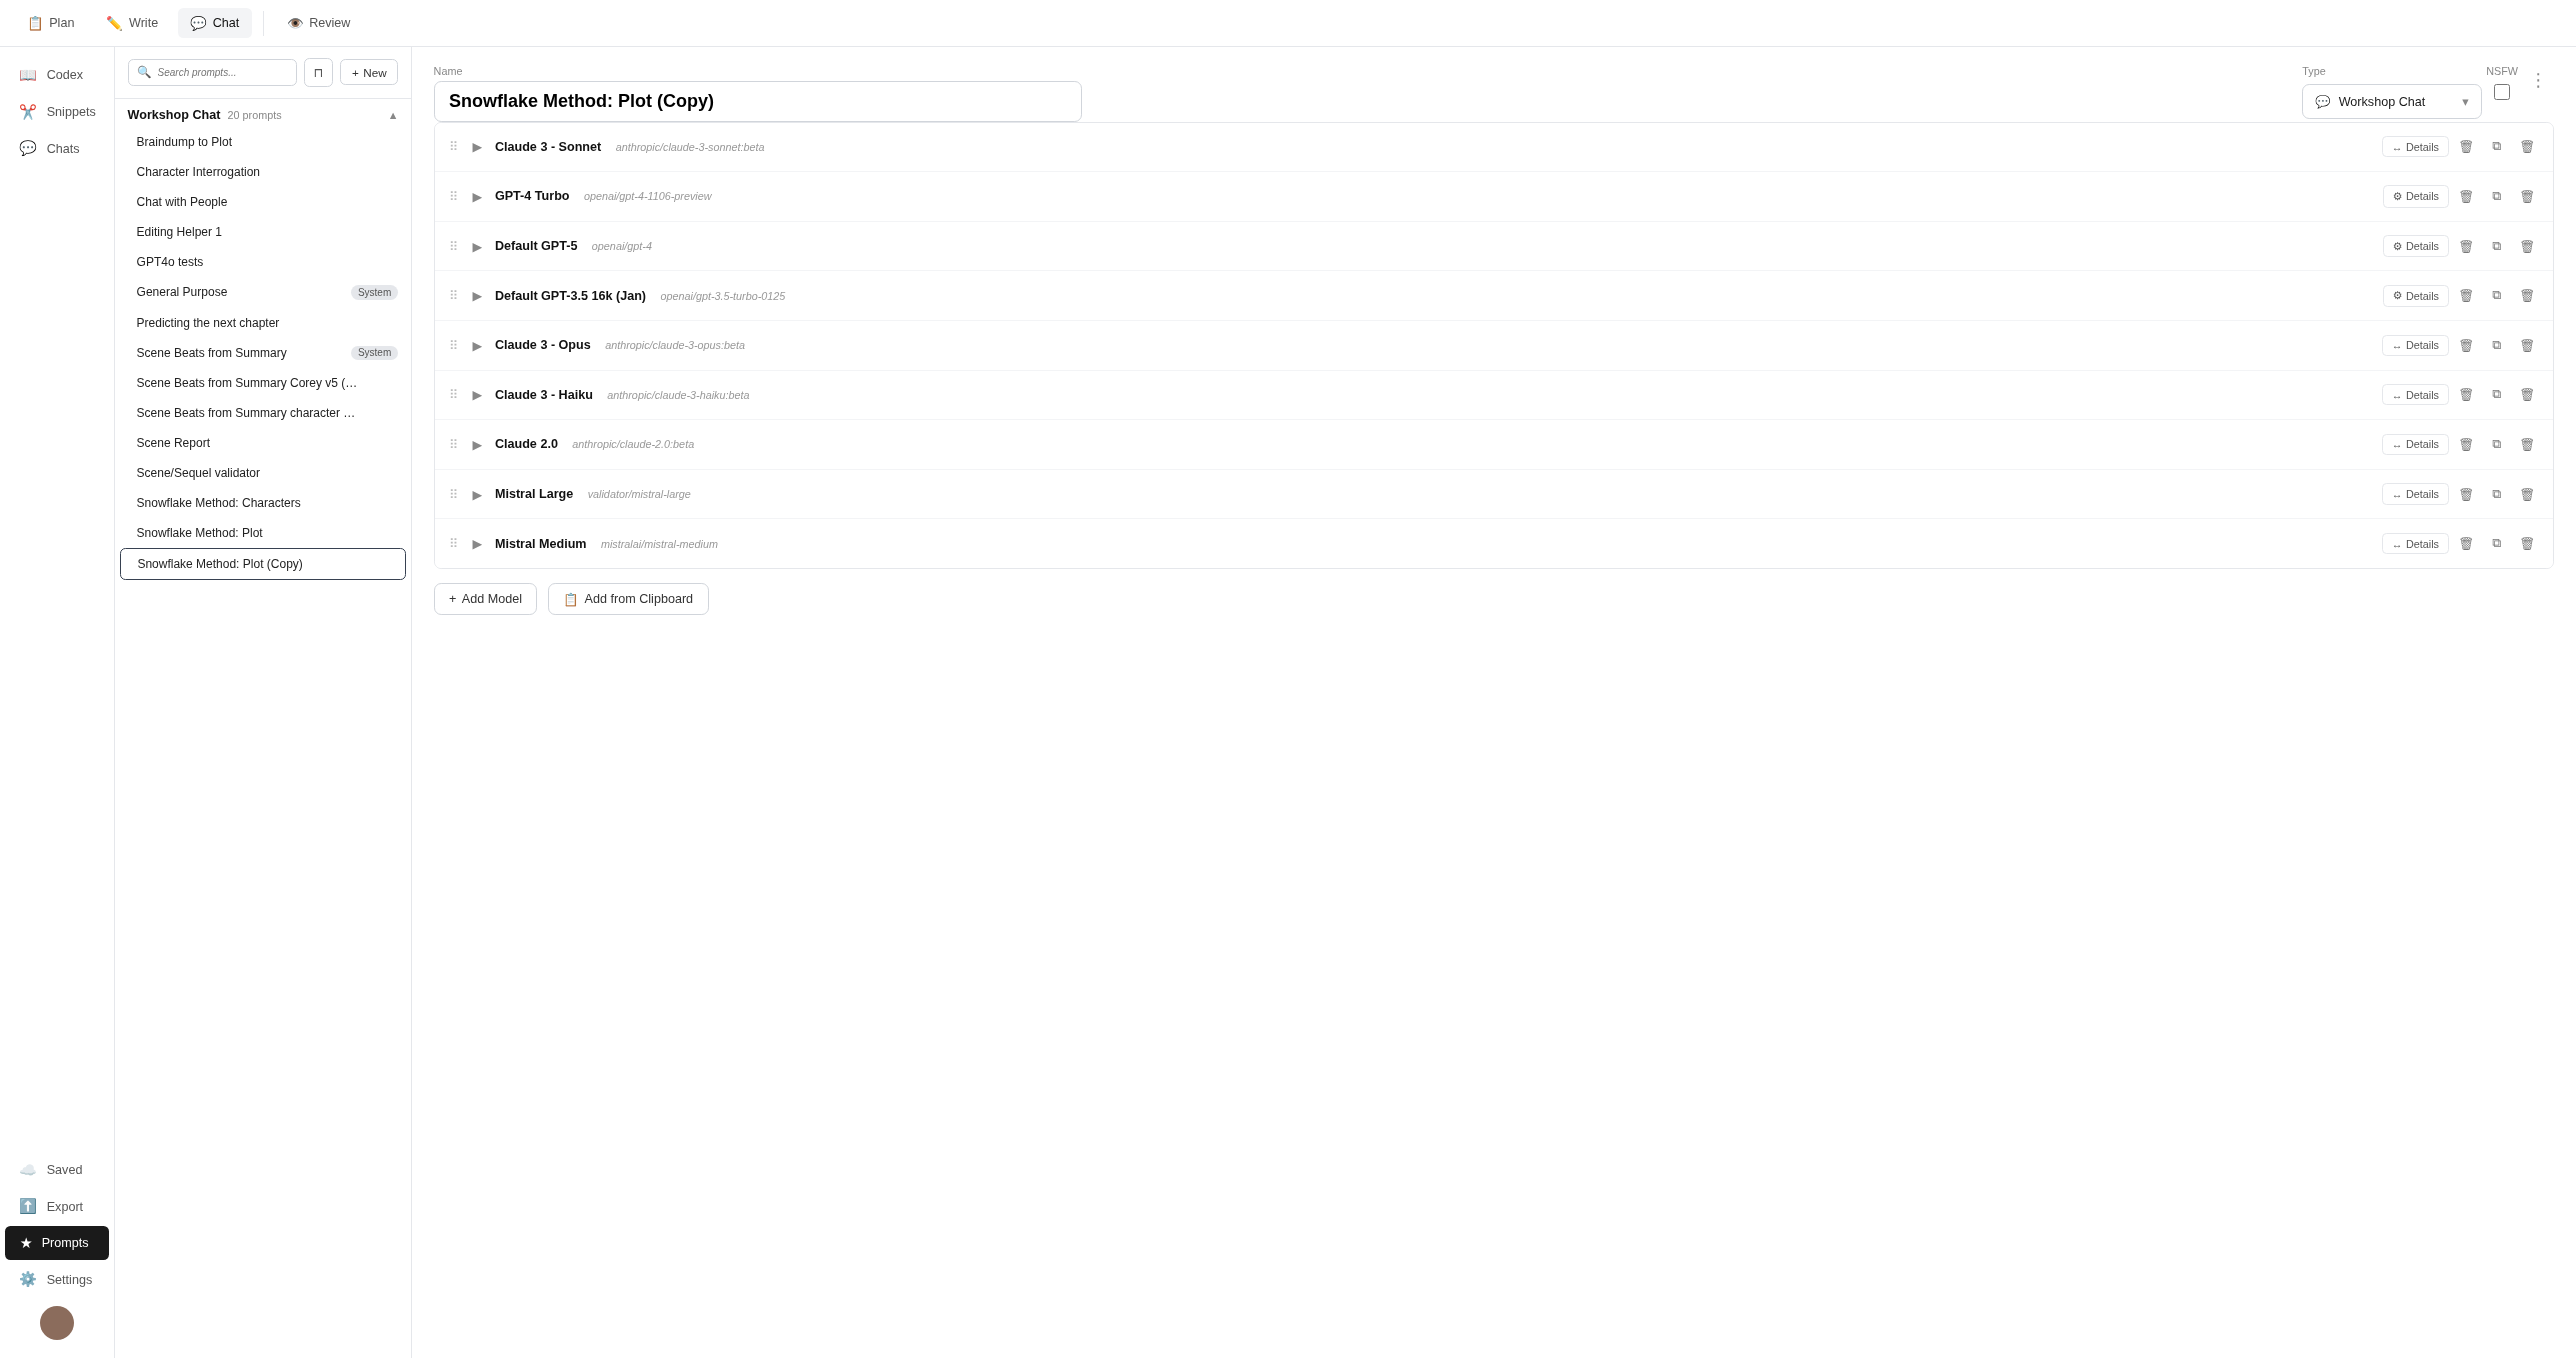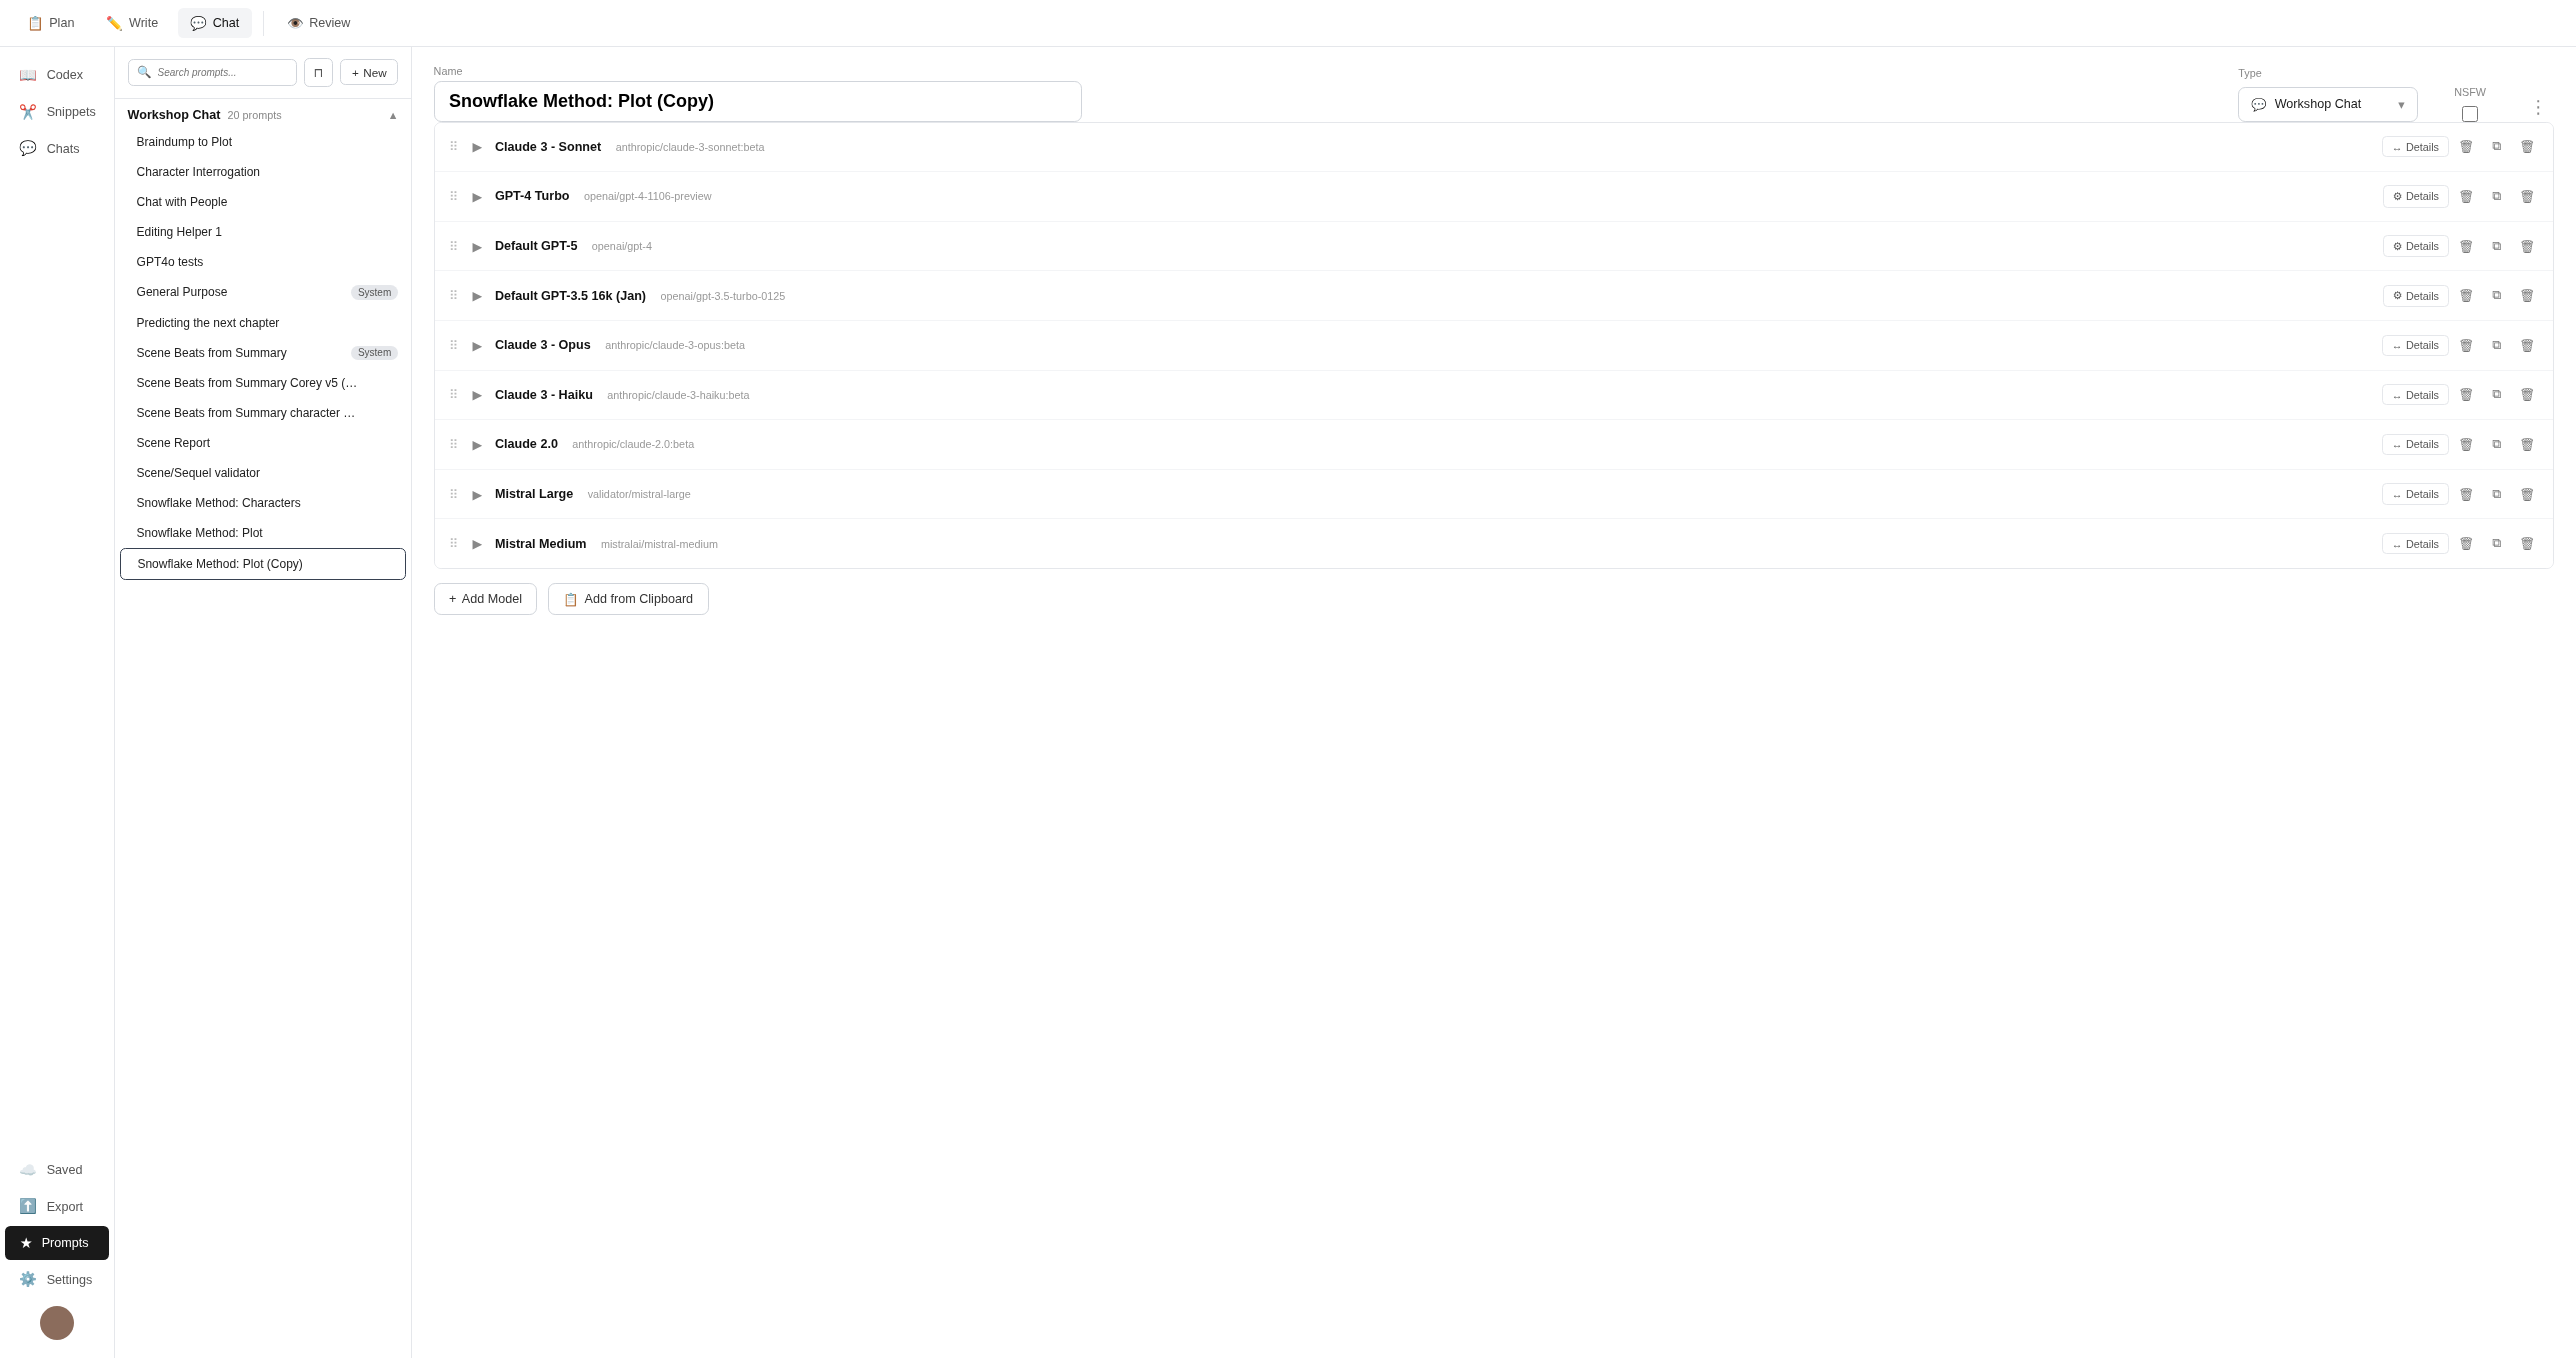--- a/index.html
+++ b/index.html
@@ -121,21 +121,21 @@
     .models-list { display: flex; flex-direction: column; gap: 0; border: 1.3px solid #e5e7eb; border-radius: 7.2px; overflow: hidden; }
     .model-row {
       display: flex; align-items: center; gap: 9px; padding: 10.8px 12.6px;
       border-bottom: 0.9px solid #f3f4f6; background: #fff;
     }
     .model-row:last-child { border-bottom: none; }
 
     .drag-handle { color: #bbb; cursor: grab; font-size: 12.6px; padding: 1.8px; }
     .expand-btn { color: #888; cursor: pointer; font-size: 12.6px; padding: 1.8px 3.6px; background: none; border: none; }
     .model-name { font-size: 12.6px; font-weight: 600; color: #111; }
-    .model-id { font-size: 10.8px; color: #999; margin-left: 5.4px; }
+    .model-id { font-size: 10.8px; color: #999; margin-left: 5.4px; font-style: italic; }
     .model-actions { margin-left: auto; display: flex; align-items: center; gap: 3.6px; }
     .detail-btn {
       display: flex; align-items: center; gap: 3.6px;
       padding: 3.6px 9px; border-radius: 4.5px; border: 0.9px solid #e5e7eb;
       cursor: pointer; font-size: 10.8px; color: #555; background: #fff;
     }
     .action-icon-btn {
       width: 27px; height: 27px; display: flex; align-items: center; justify-content: center;
       border-radius: 4.5px; cursor: pointer; border: none; background: none;
       color: #777; font-size: 12.6px;
@@ -143,21 +143,21 @@
 
     .bottom-actions { display: flex; gap: 10.8px; margin-top: 14.4px; }
     .add-btn {
       display: flex; align-items: center; gap: 5.4px; padding: 7.2px 14.4px;
       border-radius: 7.2px; border: 1.3px solid #d1d5db; background: #fff;
       cursor: pointer; font-size: 12.6px; font-weight: 500; color: #333;
     }
 
     .three-dots { font-size: 18px; color: #888; cursor: pointer; padding: 3.6px 7.2px; }
 
-    .header-row { display: flex; align-items: flex-end; gap: 36px; }
+    .header-row { display: flex; align-items: flex-start; gap: 4px; }
 
     ::-webkit-scrollbar { width: 3.6px; }
     ::-webkit-scrollbar-thumb { background: #d1d5db; border-radius: 3.6px; }
   </style>
 </head>
 <body>
 
 <div class="top-nav">
   <button class="nav-tab">
     <span class="tab-icon">📋</span>

